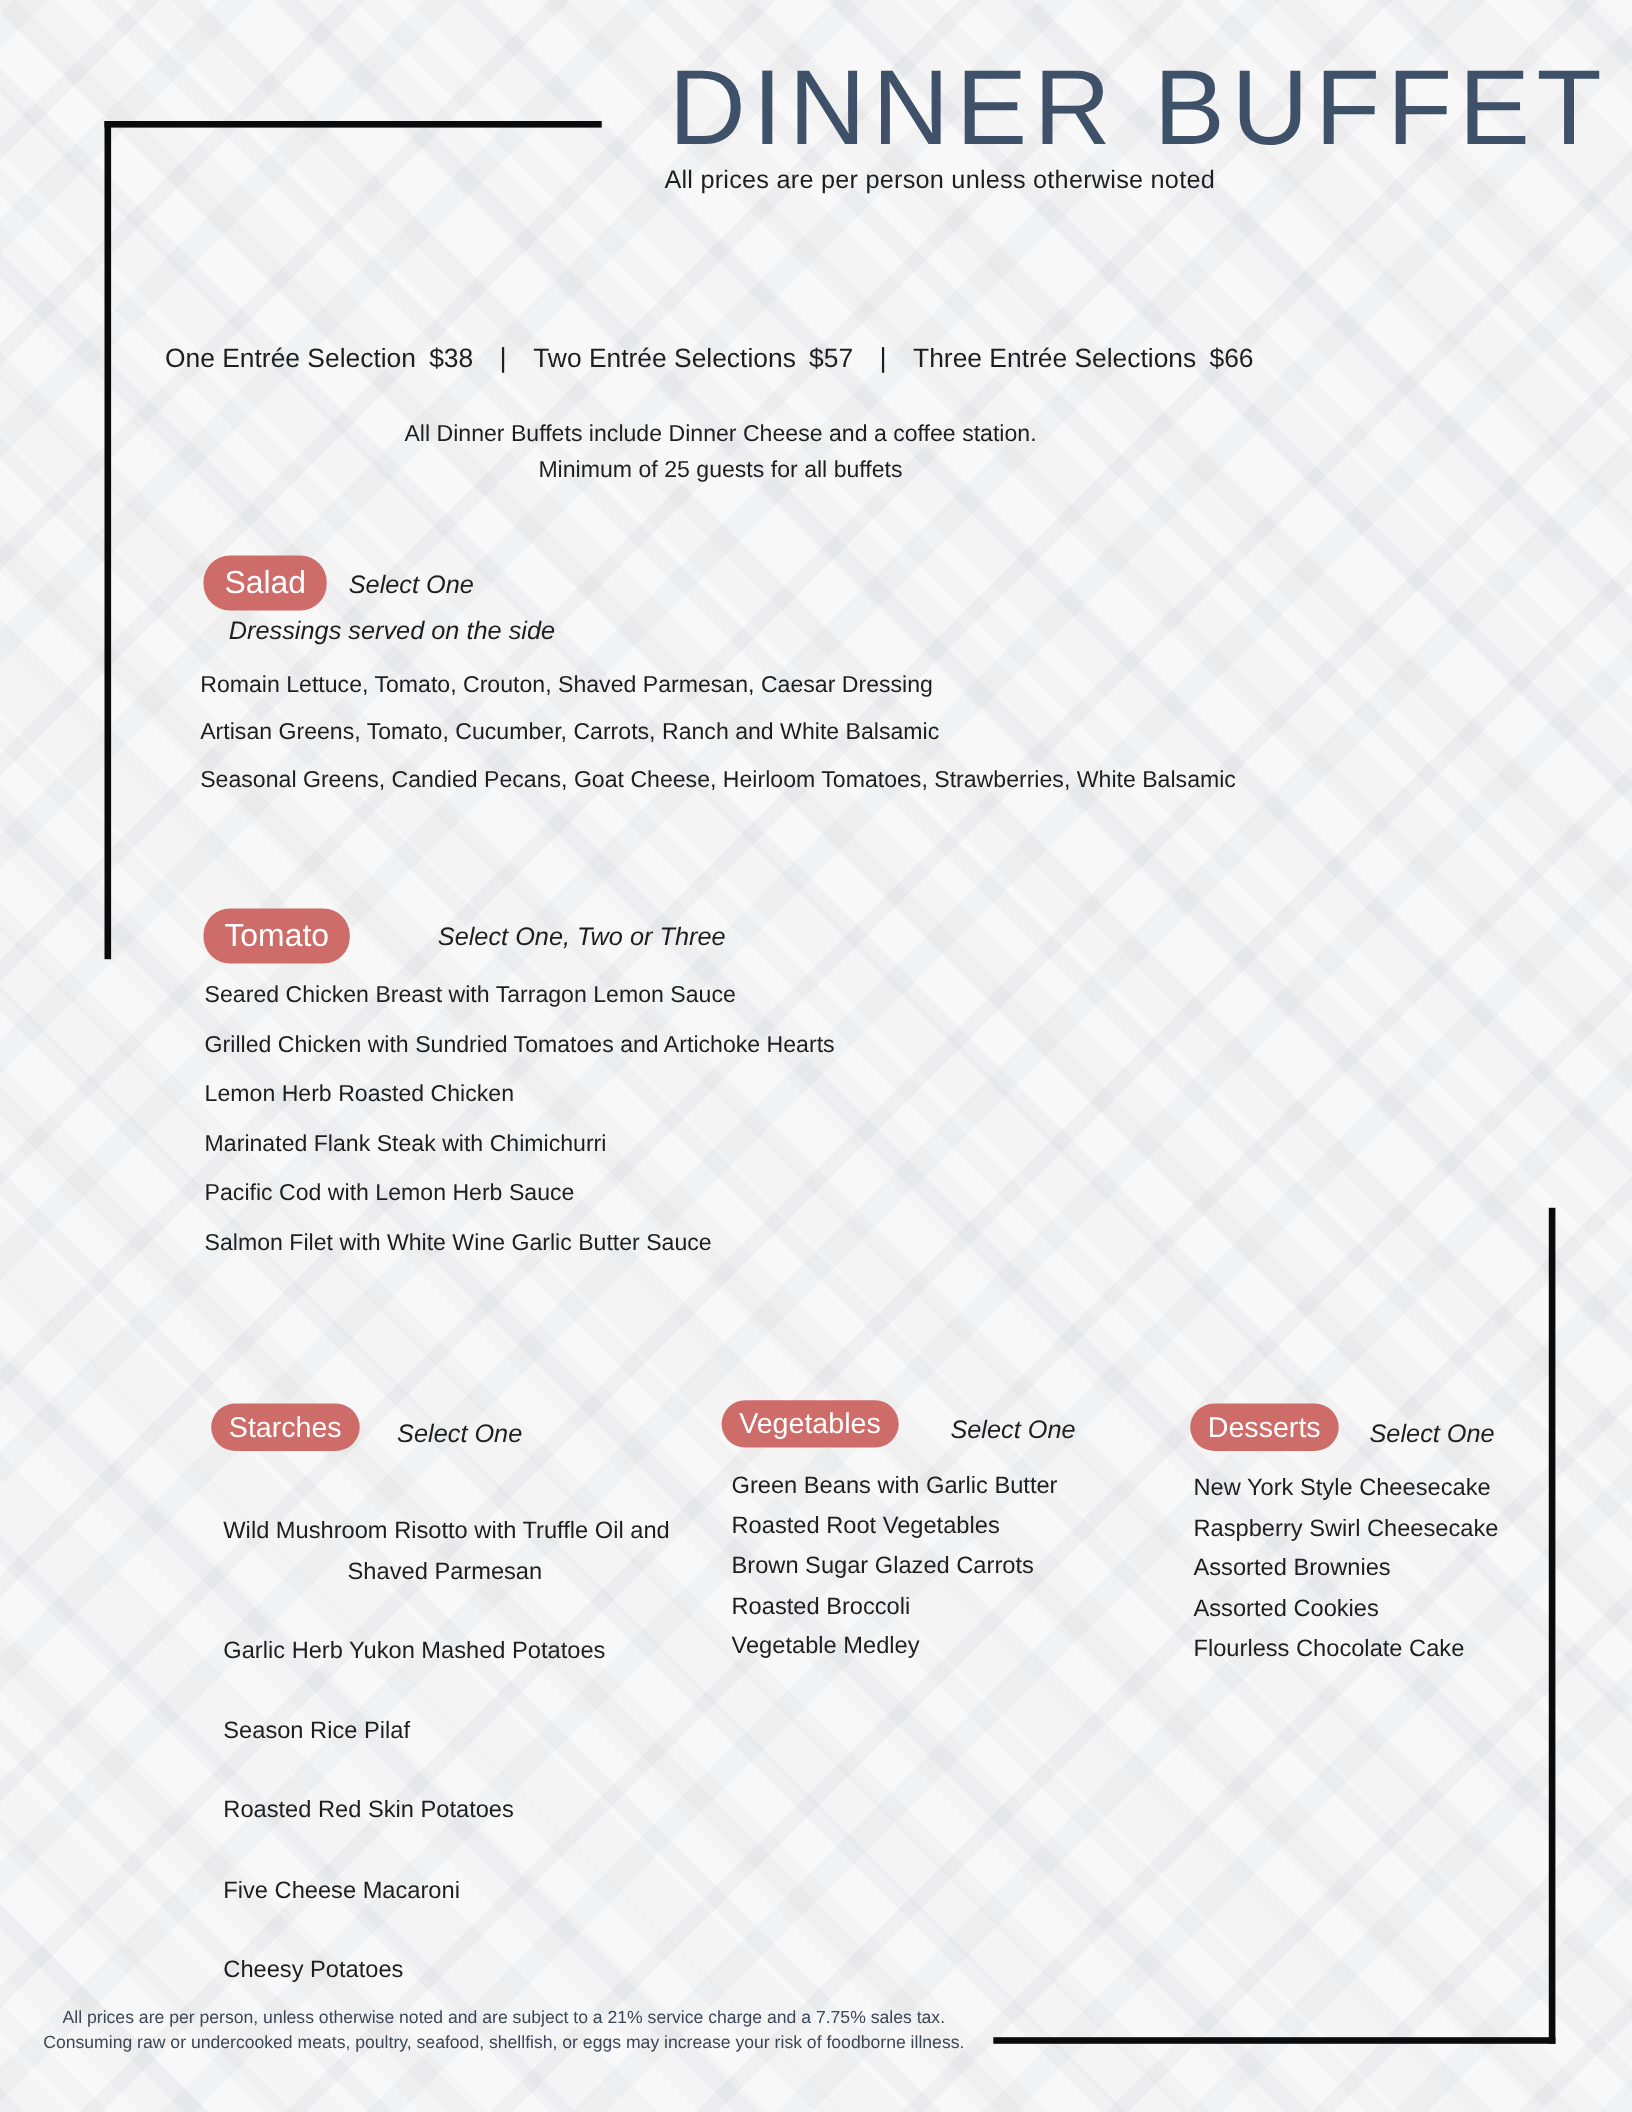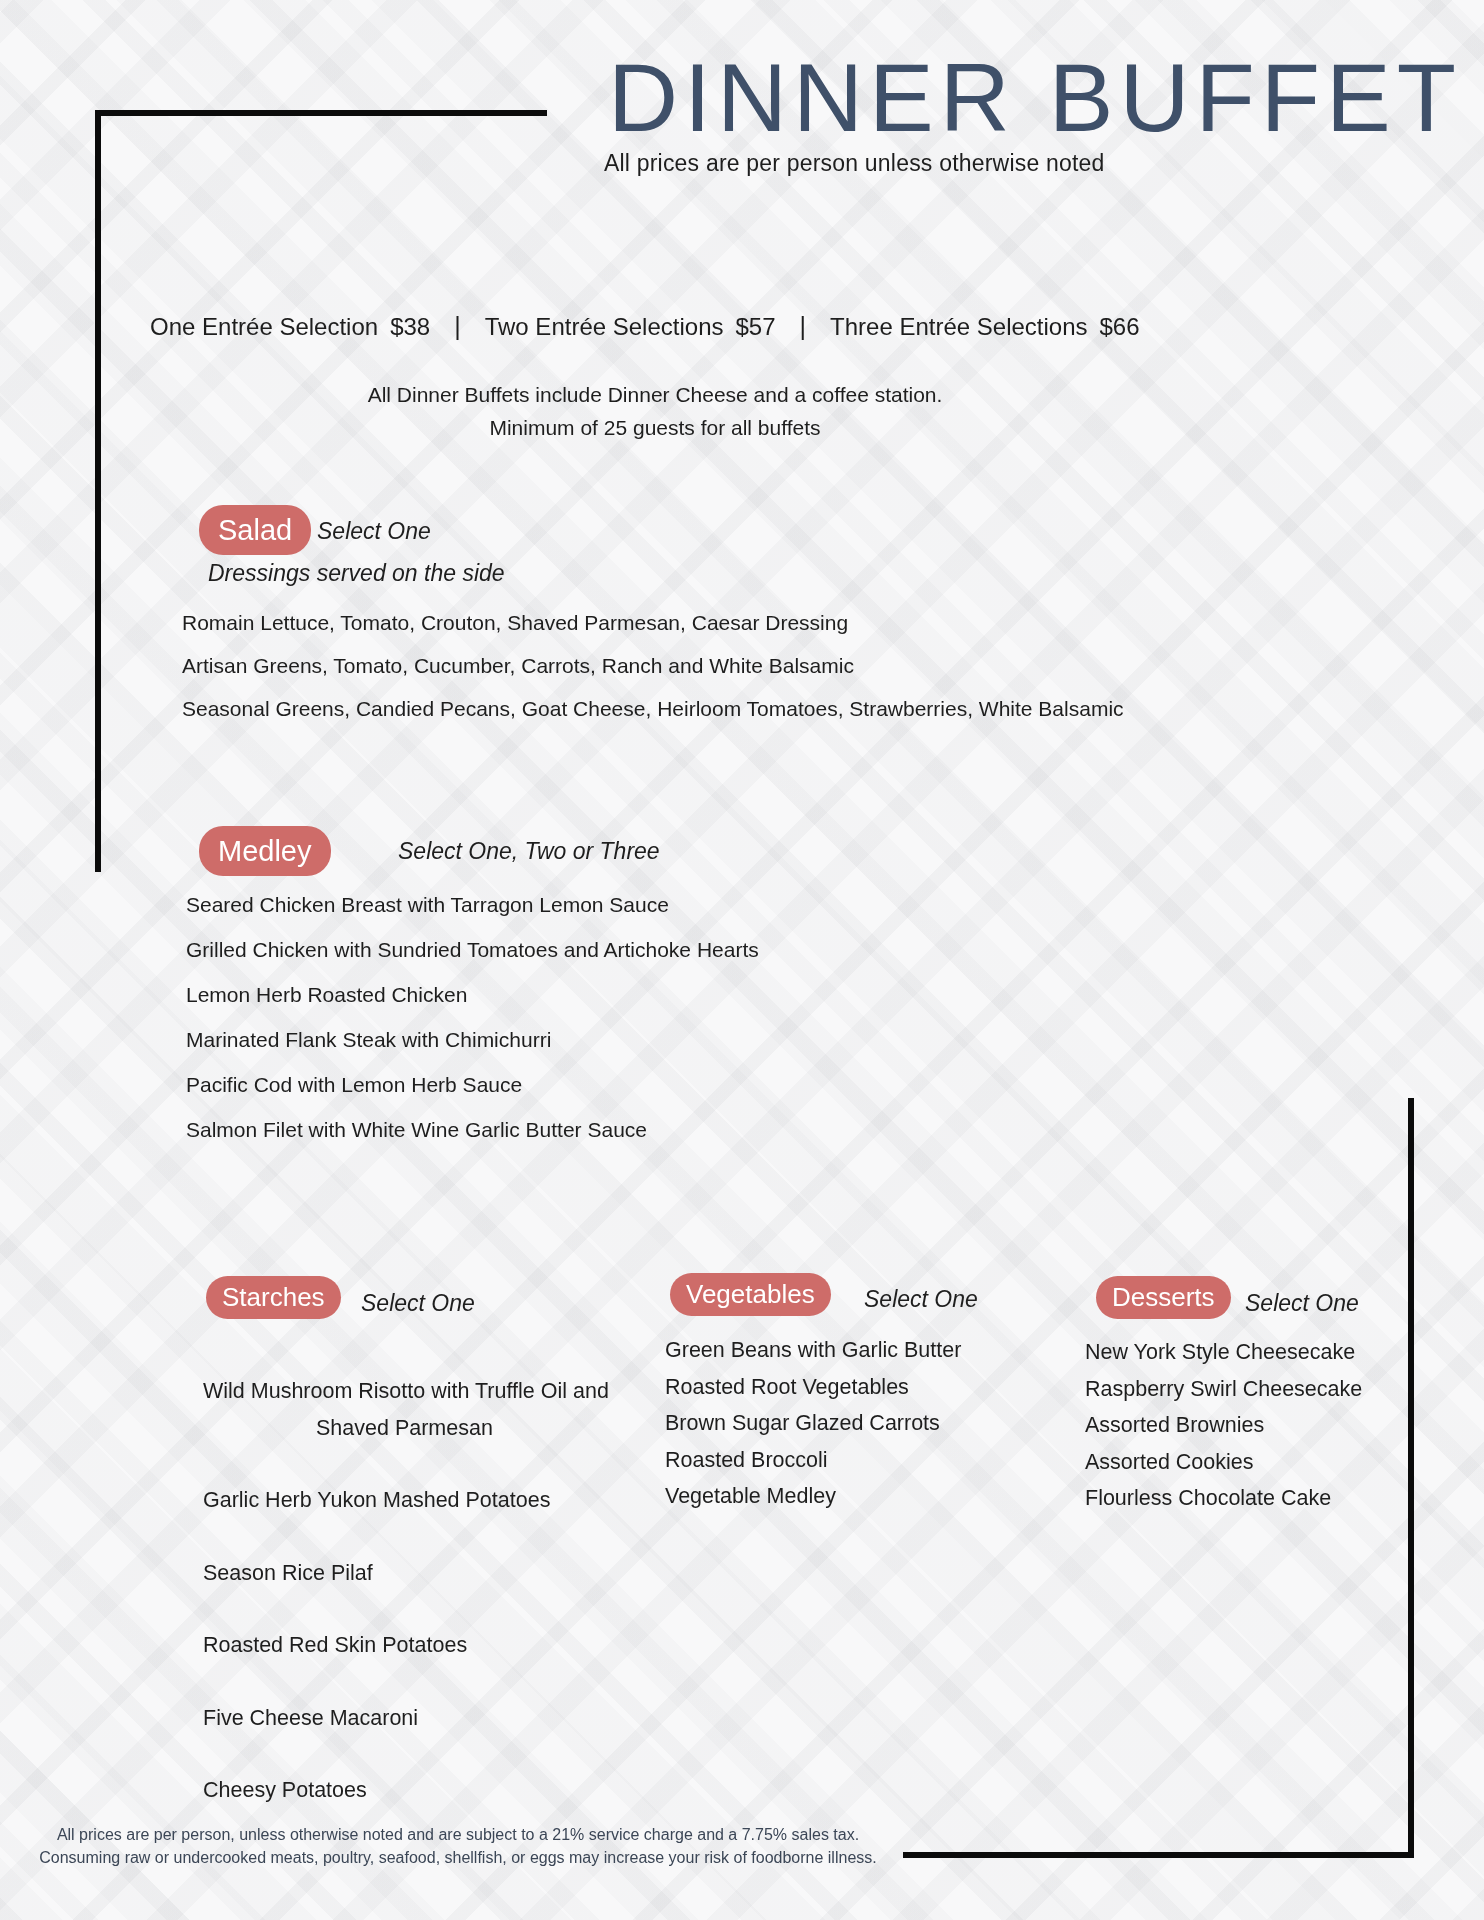--- a/index.html
+++ b/index.html
@@ -74,21 +74,20 @@
     line-height: 33px;
   }
 
   .badge {
     position: absolute;
     display: flex; align-items: center; justify-content: center;
     background: var(--badge);
     color: #ffffff;
     border-radius: 24px;
     white-space: nowrap;
-    margin-left: 14px;
   }
   .badge-lg { height: 50px; padding: 0 19px; font-size: 29px; }
   .badge-sm { height: 43px; padding: 0 16px; font-size: 26px; }
 
   .b-salad      { left: 185px;  top: 505px; }
   .b-entree     { left: 185px;  top: 826px; }
   .b-starches   { left: 192px;  top: 1276px; }
   .b-vegetables { left: 656px;  top: 1273px; }
   .b-desserts   { left: 1082px; top: 1276px; }
 
@@ -158,21 +157,21 @@
 
   <div class="badge badge-lg b-salad">Salad</div>
   <div class="instruction i-salad">Select One</div>
   <div class="section-note">Dressings served on the side</div>
   <div class="menu-list l-salad">
       <div class="mi">Romain Lettuce, Tomato, Crouton, Shaved Parmesan, Caesar Dressing</div>
       <div class="mi">Artisan Greens, Tomato, Cucumber, Carrots, Ranch and White Balsamic</div>
       <div class="mi">Seasonal Greens, Candied Pecans, Goat Cheese, Heirloom Tomatoes, Strawberries, White Balsamic</div>
     </div>
 
-  <div class="badge badge-lg b-entree">Medley</div>
+  <div class="badge badge-lg b-entree">Tomato</div>
   <div class="instruction i-entree">Select One, Two or Three</div>
   <div class="menu-list l-entree">
       <div class="mi">Seared Chicken Breast with Tarragon Lemon Sauce</div>
       <div class="mi">Grilled Chicken with Sundried Tomatoes and Artichoke Hearts</div>
       <div class="mi">Lemon Herb Roasted Chicken</div>
       <div class="mi">Marinated Flank Steak with Chimichurri</div>
       <div class="mi">Pacific Cod with Lemon Herb Sauce</div>
       <div class="mi">Salmon Filet with White Wine Garlic Butter Sauce</div>
     </div>
 

